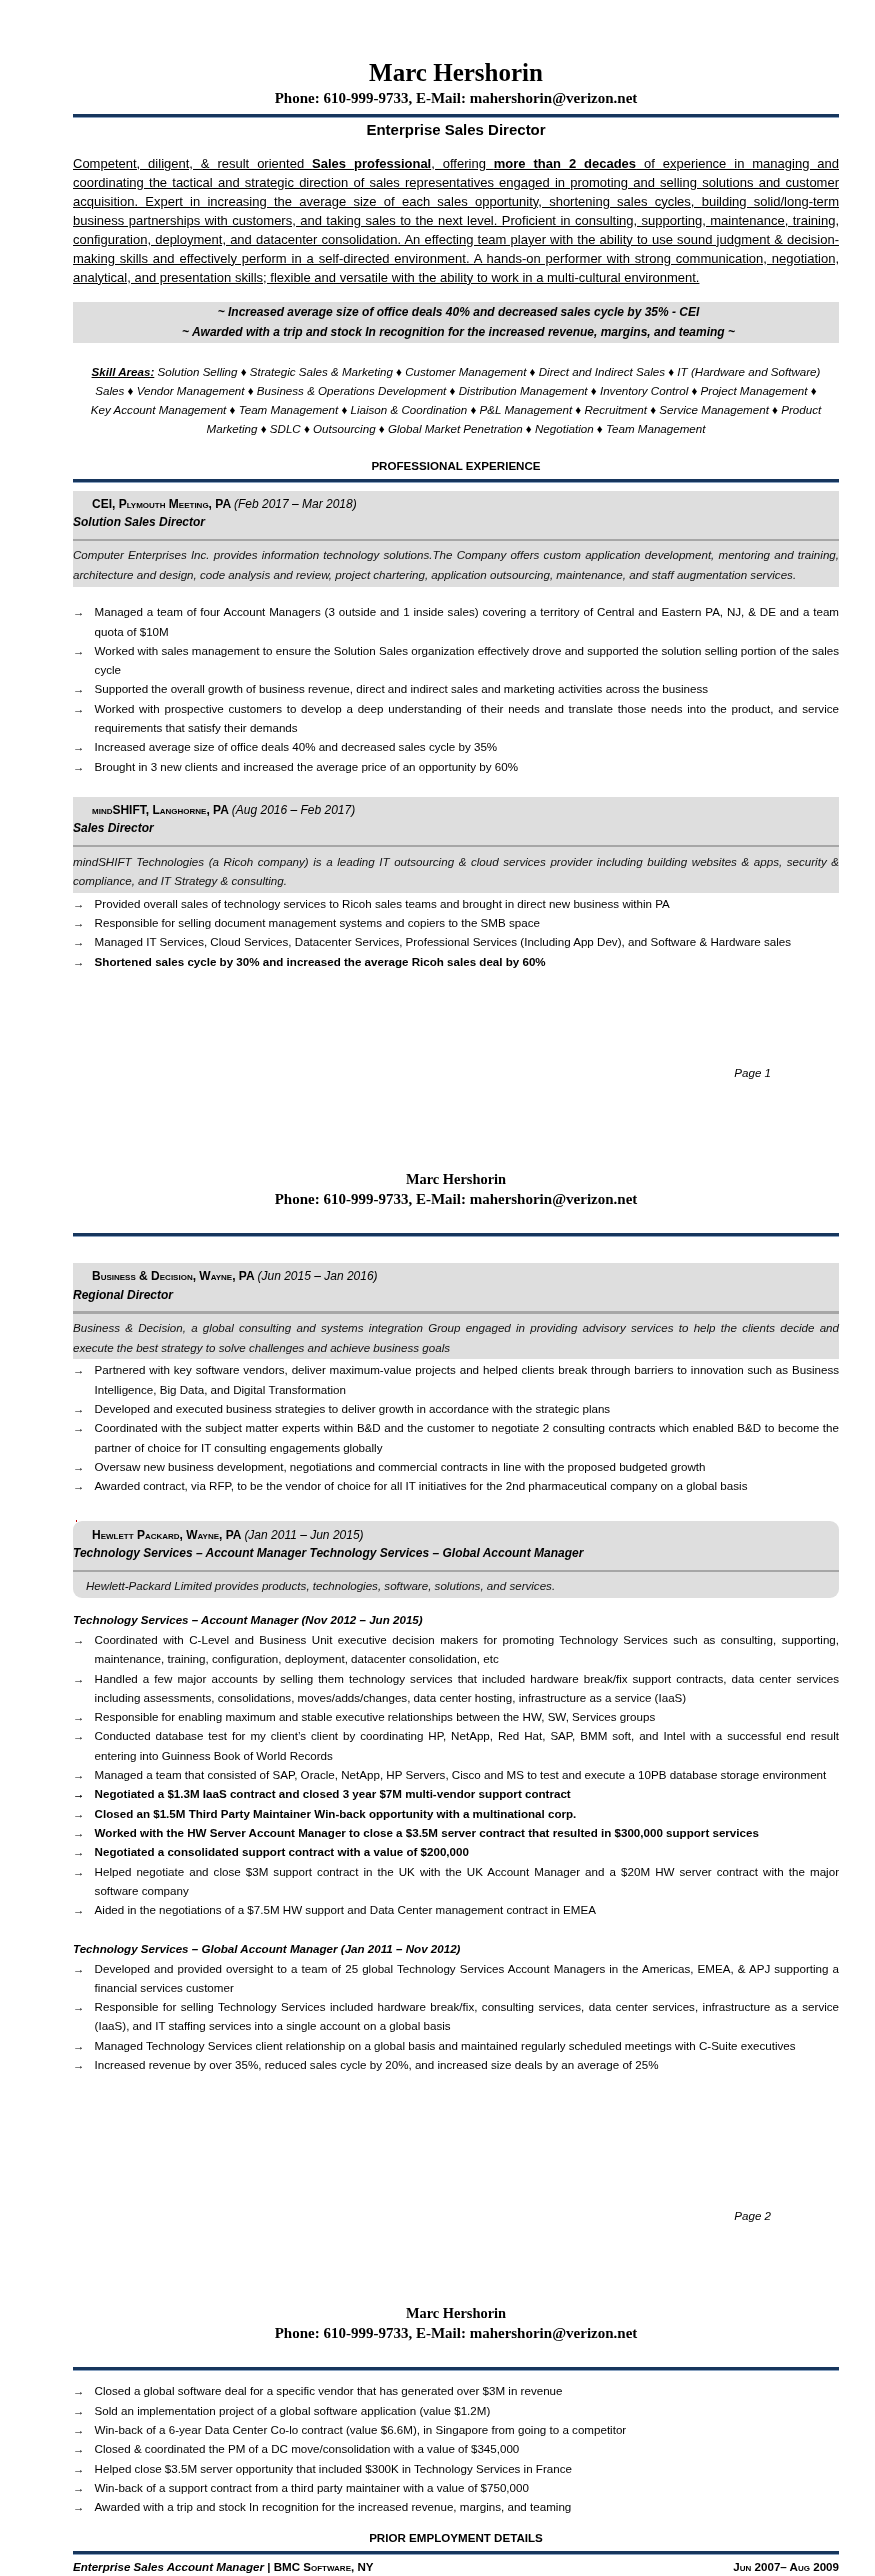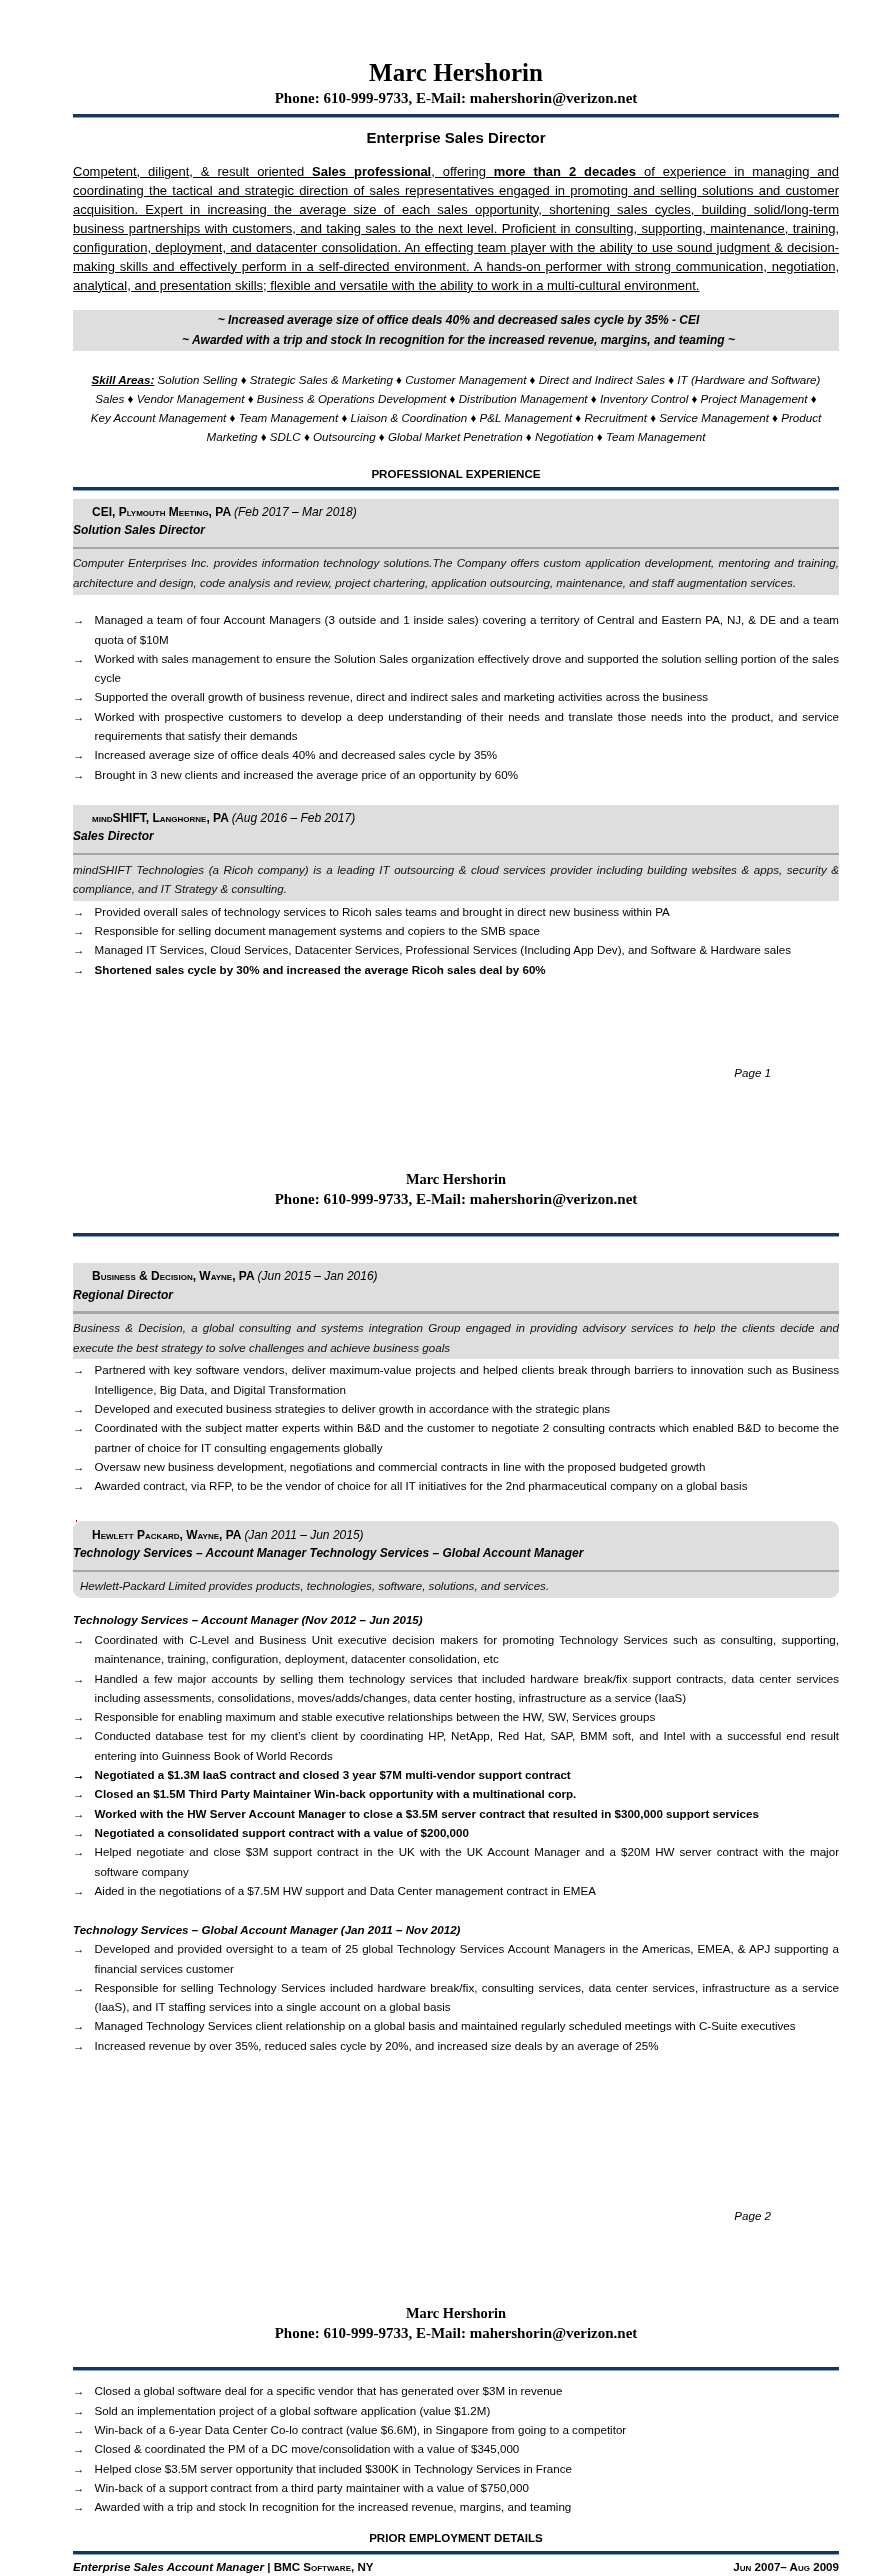--- a/index.html
+++ b/index.html
@@ -34,21 +34,21 @@
   .redmark { position: absolute; width: 1px; height: 2.1px; background: #c00000; }
 </style>
 </head>
 <body>
 
 <div class="page" style="top:0;height:1133px;">
   <div class="content" style="top:58px;">
     <div class="name">Marc Hershorin</div>
     <div class="contact" style="margin-top:2.1px;">Phone: 610-999-9733, E-Mail: mahershorin@verizon.net</div>
     <div class="rule" style="margin-top:6.2px;"></div>
-    <div class="title" style="margin-top:11px;">Enterprise Sales Director</div>
+    <div class="title" style="margin-top:3px;">Enterprise Sales Director</div>
     <div class="summary" style="margin-top:14.4px;">
       <span>Competent, diligent, &amp; result oriented </span><b>Sales professional</b><span>, offering </span><b>more than 2 decades</b><span> of experience in managing and coordinating the tactical and strategic direction of sales representatives engaged in promoting and selling solutions and customer acquisition. Expert in increasing the average size of each sales opportunity, shortening sales cycles, building solid/long-term business partnerships with customers, and taking sales to the next level. Proficient in consulting, supporting, maintenance, training, configuration, deployment, and datacenter consolidation. An effecting team player with the ability to use sound judgment &amp; decision-making skills and effectively perform in a self-directed environment. A hands-on performer with strong communication, negotiation, analytical, and presentation skills; flexible and versatile with the ability to work in a multi-cultural environment.</span>
     </div>
     <div class="highlights" style="margin-top:15.5px;">
       <div>~ Increased average size of office deals 40% and decreased sales cycle by 35% - CEI</div>
       <div>~ Awarded with a trip and stock In recognition for the increased revenue, margins, and teaming ~</div>
     </div>
     <div class="skills" style="margin-top:18.5px;">
       <span class="lbl">Skill Areas:</span><span> Solution Selling ♦ Strategic Sales &amp; Marketing ♦ Customer Management ♦ Direct and Indirect Sales ♦ IT (Hardware and Software) Sales ♦ Vendor Management ♦ Business &amp; Operations Development ♦ Distribution Management ♦ Inventory Control ♦ Project Management ♦ Key Account Management ♦ Team Management ♦ Liaison &amp; Coordination ♦ P&amp;L Management ♦ Recruitment ♦ Service Management ♦ Product Marketing ♦ SDLC ♦ Outsourcing ♦ Global Market Penetration ♦ Negotiation ♦ Team Management</span>
     </div>
@@ -103,30 +103,30 @@
       <li><span class="arrow">→</span><span>Developed and executed business strategies to deliver growth in accordance with the strategic plans</span></li>
       <li><span class="arrow">→</span><span>Coordinated with the subject matter experts within B&amp;D and the customer to negotiate 2 consulting contracts which enabled B&amp;D to become the partner of choice for IT consulting engagements globally</span></li>
       <li><span class="arrow">→</span><span>Oversaw new business development, negotiations and commercial contracts in line with the proposed budgeted growth</span></li>
       <li><span class="arrow">→</span><span>Awarded contract, via RFP, to be the vendor of choice for all IT initiatives for the 2nd pharmaceutical company on a global basis</span></li>
     </ul>
 
     <div class="jobhead" style="margin-top:26px;border-radius:9px;">
       <div class="co"><span>Hewlett Packard, Wayne, PA </span><span class="dates">(Jan 2011 – Jun 2015)</span></div>
       <div class="role">Technology Services – Account Manager Technology Services – Global Account Manager</div>
       <div class="divider"></div>
-      <div class="desc" style="padding-left:7px;">Hewlett-Packard Limited provides products, technologies, software, solutions, and services.</div>
+      <div class="desc" style="padding-left:13px;">Hewlett-Packard Limited provides products, technologies, software, solutions, and services.</div>
     </div>
 
     <div class="subrole" style="margin-top:13.4px;">Technology Services – Account Manager (Nov 2012 – Jun 2015)</div>
     <ul class="bullets">
       <li><span class="arrow">→</span><span>Coordinated with C-Level and Business Unit executive decision makers for promoting Technology Services such as consulting, supporting, maintenance, training, configuration, deployment, datacenter consolidation, etc</span></li>
       <li><span class="arrow">→</span><span>Handled a few major accounts by selling them technology services that included hardware break/fix support contracts, data center services including assessments, consolidations, moves/adds/changes, data center hosting, infrastructure as a service (IaaS)</span></li>
       <li><span class="arrow">→</span><span>Responsible for enabling maximum and stable executive relationships between the HW, SW, Services groups</span></li>
       <li><span class="arrow">→</span><span>Conducted database test for my client’s client by coordinating HP, NetApp, Red Hat, SAP, BMM soft, and Intel with a successful end result entering into  Guinness Book of World Records</span></li>
-      <li><span class="arrow">→</span></li>
+      <li><span class="arrow">→</span><span>Managed a team that consisted of SAP, Oracle, NetApp, HP Servers, Cisco and MS to test and execute a 10PB database storage environment</span></li>
       <li class="bold"><span class="arrow">→</span></li>
       <li class="bold"><span class="arrow">→</span><span>Negotiated a $1.3M IaaS contract and closed 3 year $7M multi-vendor support contract</span></li>
       <li class="bold"><span class="arrow">→</span><span>Closed an $1.5M Third Party Maintainer Win-back opportunity with a multinational corp.</span></li>
       <li class="bold"><span class="arrow">→</span><span>Worked with the HW Server Account Manager to close a $3.5M server contract that resulted in $300,000 support services</span></li>
       <li class="bold"><span class="arrow">→</span><span>Negotiated a consolidated support contract with a value of $200,000</span></li>
       <li><span class="arrow">→</span><span>Helped negotiate and close $3M support contract in the UK with the UK Account Manager and a $20M HW server contract with the major software company</span></li>
       <li><span class="arrow">→</span><span>Aided in the negotiations of a $7.5M HW support and Data Center management contract in EMEA</span></li>
     </ul>
 
     <div class="subrole" style="margin-top:20.6px;">Technology Services – Global Account Manager (Jan 2011 – Nov 2012)</div>

